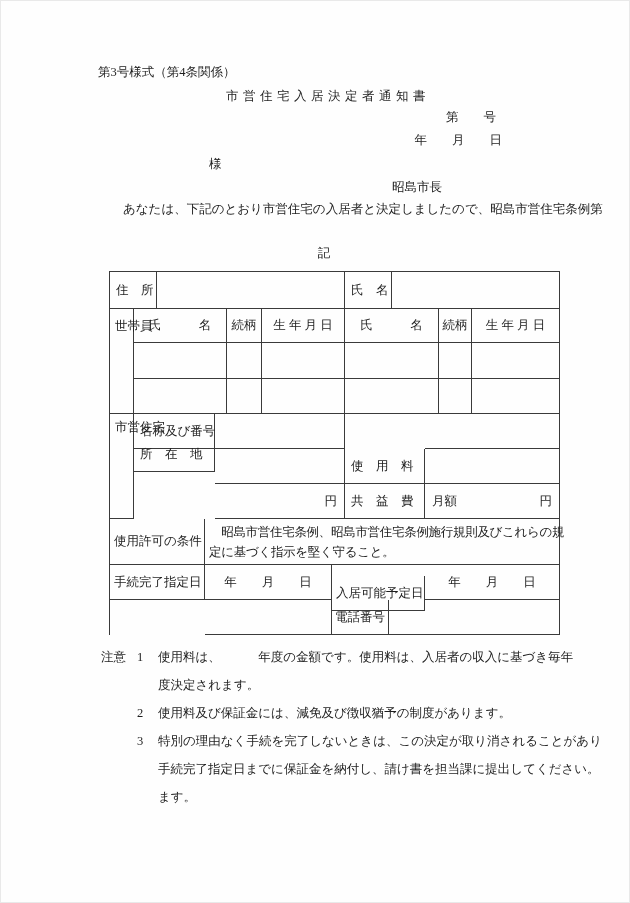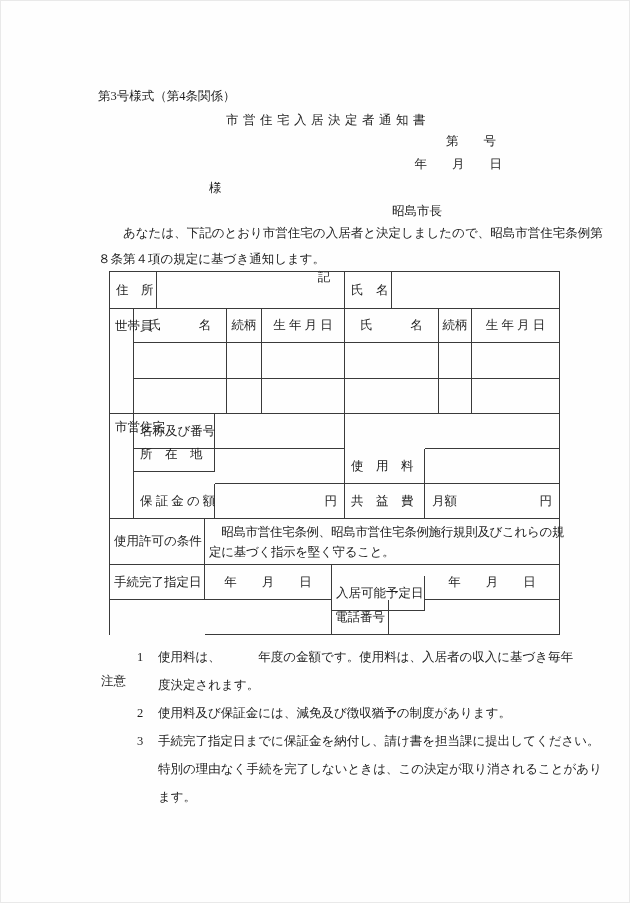--- a/index.html
+++ b/index.html
@@ -2,21 +2,21 @@
 <html><head>
 <meta charset="utf-8">
 <style>
   html,body { margin:0; padding:0; background:#f2f2f2; }
   .page {
     position:relative; width:630px; height:903px; margin:0 auto;
     background:#fefefe; border:1px solid #e9e9e9; box-sizing:border-box;
     font-family:"Liberation Serif","DejaVu Serif",serif;
     font-size:12.5px; color:#1d1d1d;
   }
-  .abs { position:absolute; white-space:nowrap; line-height:15px;margin-top:24px; }
+  .abs { position:absolute; white-space:nowrap; line-height:15px; }
 
   
   .form-number { left:97px; top:64px; }
   .doc-title   { left:12px; top:88px; width:630px; text-align:center; letter-spacing:4.5px; }
   .doc-number  { top:109px; right:133px; }
   .date-line   { top:132px; right:127px; }
   .addressee   { left:208px; top:156px; }
   .sender      { left:391px; top:179px; }
   .body-par    { left:97px; top:195px; line-height:26px; }
   .record-mark { left:8px; top:245px; width:630px; text-align:center; }
@@ -53,21 +53,20 @@
 <div class="page">
 
   <div class="abs form-number">第3号様式（第4条関係）</div>
   <div class="abs doc-title">市営住宅入居決定者通知書</div>
   <div class="abs doc-number">第　　号</div>
   <div class="abs date-line">年　　月　　日</div>
   <div class="abs addressee">様</div>
   <div class="abs sender">昭島市長</div>
   <div class="abs body-par">
     <div>　　あなたは、下記のとおり市営住宅の入居者と決定しましたので、昭島市営住宅条例第</div>
-    <div>８条第４項の規定に基づき通知します。</div>
   </div>
   <div class="abs record-mark">記</div>
 
   <div id="form-table">
 
     <div class="cell" style="left:0;top:0;width:47px;height:37px">住　所</div>
     <div class="cell" style="left:47px;top:0;width:188px;height:37px"></div>
     <div class="cell" style="left:235px;top:0;width:47px;height:37px">氏　名</div>
     <div class="cell" style="left:282px;top:0;width:168px;height:37px"></div>
 
@@ -102,21 +101,20 @@
 
     <div class="cell" style="left:24px;top:142px;width:81px;height:35px">名称及び番号</div>
     <div class="cell" style="left:105px;top:142px;width:130px;height:35px"></div>
     <div class="cell" style="left:315px;top:142px;width:135px;height:35px"></div>
 
     <div class="cell" style="left:24px;top:165px;width:81px;height:35px">所　在　地</div>
     <div class="cell" style="left:105px;top:177px;width:130px;height:35px"></div>
     <div class="cell" style="left:235px;top:177px;width:80px;height:35px">使　用　料</div>
     <div class="cell" style="left:315px;top:177px;width:135px;height:35px"></div>
 
-    <div class="cell" style="left:24px;top:212px;width:81px;height:35px">保 証 金 の 額</div>
     <div class="cell c-right" style="left:105px;top:212px;width:130px;height:35px">円</div>
     <div class="cell" style="left:235px;top:212px;width:80px;height:35px">共　益　費</div>
     <div class="cell c-between" style="left:315px;top:212px;width:135px;height:35px">
       <span>月額</span>
       <span>円</span>
     </div>
 
     <div class="cell c-tight" style="left:0;top:247px;width:95px;height:46px">使用許可の条件</div>
     <div class="cell cond-cell" style="left:95px;top:247px;width:355px;height:46px">
       <div>　昭島市営住宅条例、昭島市営住宅条例施行規則及びこれらの規</div>
@@ -146,19 +144,19 @@
   <div class="note note-2">
     <span class="note-no">2</span>
     <div>
       <div>使用料及び保証金には、減免及び徴収猶予の制度があります。</div>
     </div>
   </div>
 
   <div class="note note-3">
     <span class="note-no">3</span>
     <div>
+      <div>特別の理由なく手続を完了しないときは、この決定が取り消されることがあり</div>
       <div>手続完了指定日までに保証金を納付し、請け書を担当課に提出してください。</div>
-      <div>特別の理由なく手続を完了しないときは、この決定が取り消されることがあり</div>
       <div>ます。</div>
     </div>
   </div>
 
 </div>
 
 </body></html>

